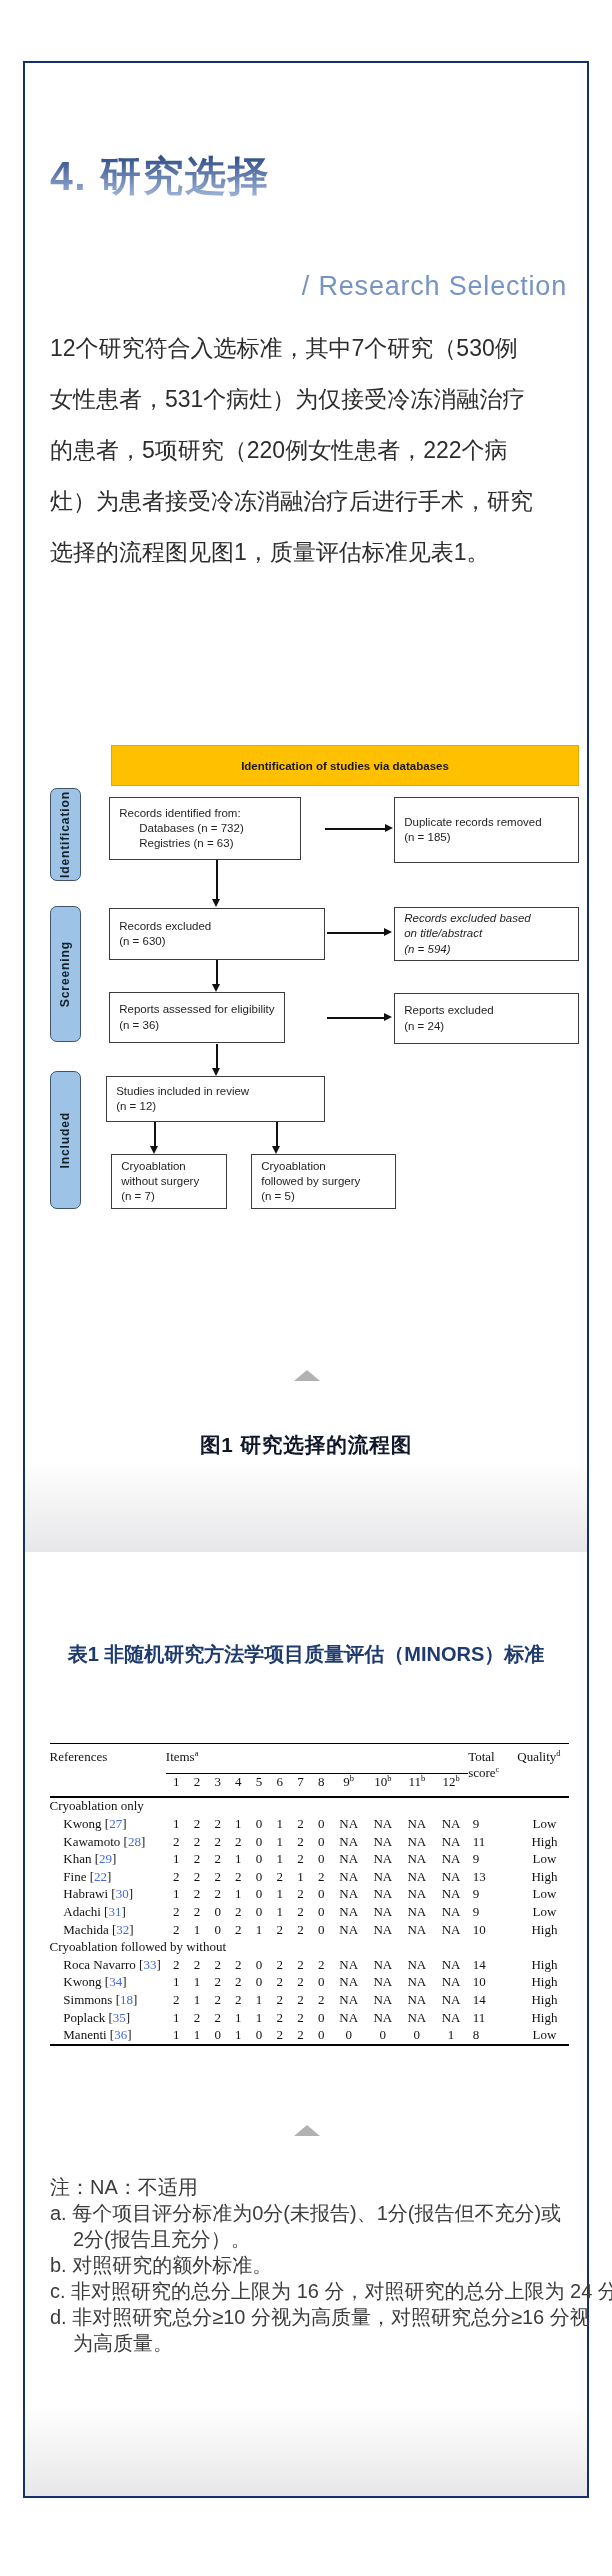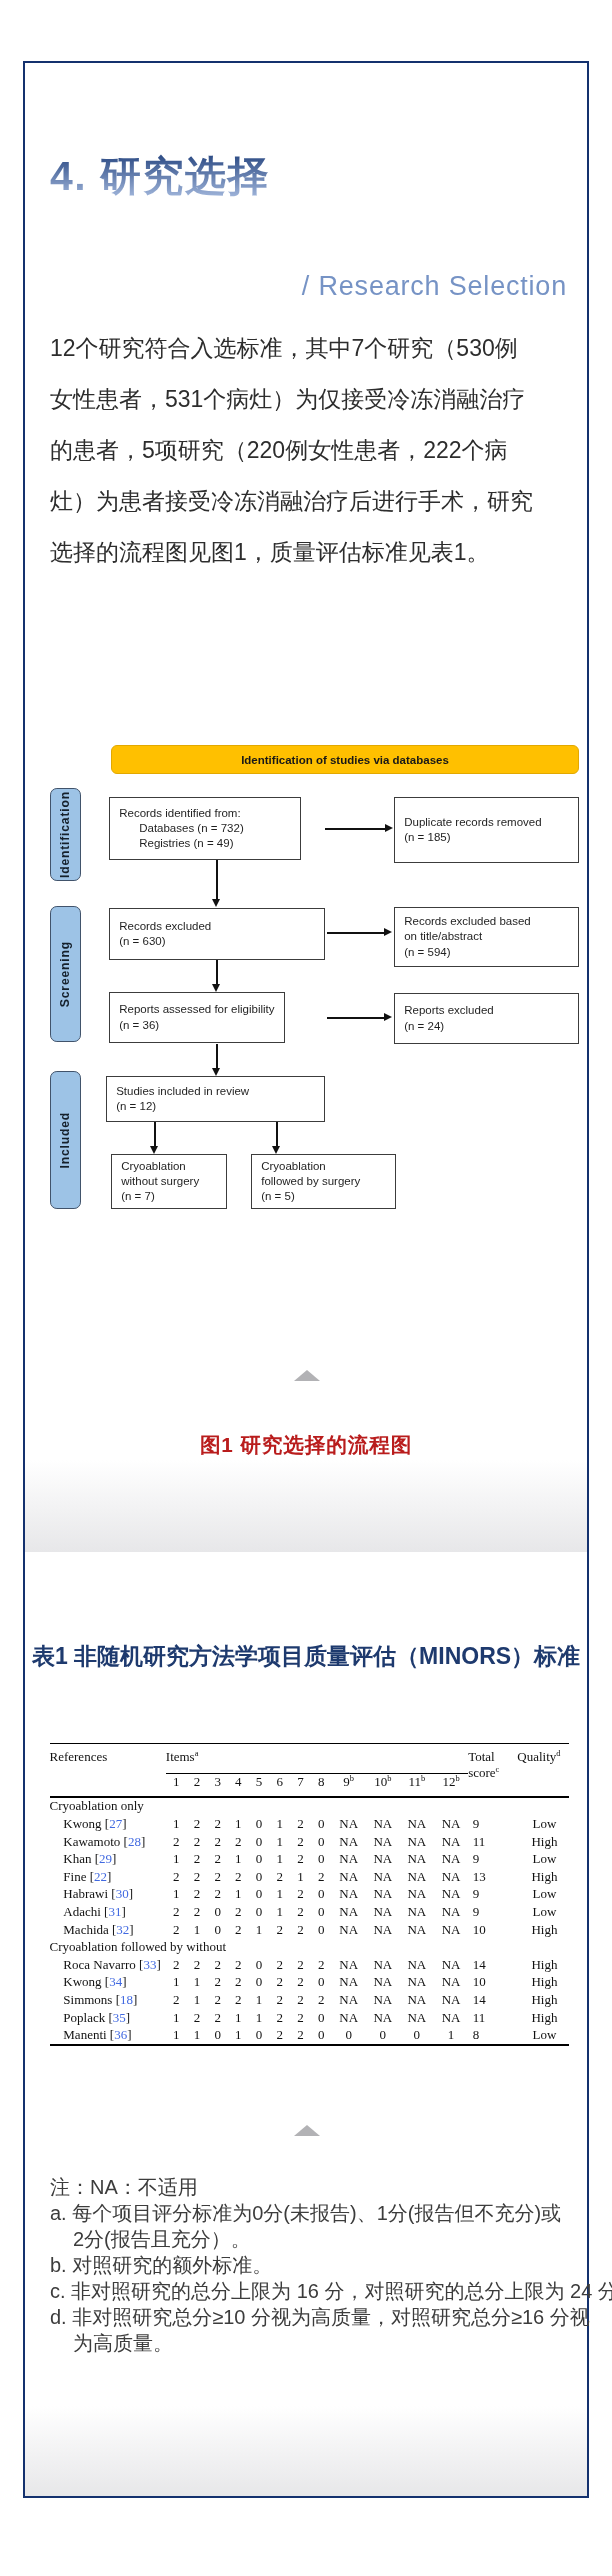--- a/index.html
+++ b/index.html
@@ -12,44 +12,44 @@
     background:linear-gradient(180deg,#24437e 5%,#b2c6e8 100%);
     -webkit-background-clip:text;background-clip:text;color:transparent;}
   .sec-sub{right:20px;top:208px;font-size:27px;font-weight:300;color:#7693c5;letter-spacing:0.8px;}
 
   
   .para{left:25px;top:260px;width:519px;font-size:23px;color:#2d2d2d;}
   .pline{height:51px;line-height:51px;white-space:nowrap;}
 
   
   .flow{left:23px;top:667px;width:536px;height:497px;}
-  .banner{position:absolute;left:63px;top:15.3px;width:468px;height:29px;background:#ffc000;border:0.8px solid #e2a800;border-radius:6px;
+  .banner{position:absolute;left:63px;top:15.3px;width:468px;height:41px;background:#ffc000;border:0.8px solid #e2a800;border-radius:0;
     display:flex;align-items:center;justify-content:center;font-size:11.5px;font-weight:bold;color:#181818;box-sizing:border-box;}
   .stage{position:absolute;left:1.5px;width:31px;background:#9dc3e6;border:1.5px solid #41536b;border-radius:6.9px;box-sizing:border-box;
     display:flex;align-items:center;justify-content:center;}
   .stage span{writing-mode:vertical-rl;transform:rotate(180deg);font-size:12.2px;font-weight:bold;color:#15202b;letter-spacing:0.8px;}
   .fbox{position:absolute;border:1.5px solid #3c3c3c;background:#fff;box-sizing:border-box;
     display:flex;flex-direction:column;justify-content:center;padding:4.6px 9.2px;font-size:11.5px;line-height:15.3px;color:#1f1f1f;}
   .fbox .ind{padding-left:20px;}
   .ah{position:absolute;height:1.5px;background:#111;}
   .ah:after{content:"";position:absolute;right:-7.7px;top:-3.8px;width:0;height:0;
     border-left:8.4px solid #111;border-top:4.6px solid transparent;border-bottom:4.6px solid transparent;}
   .av{position:absolute;width:1.5px;background:#111;}
   .av:after{content:"";position:absolute;bottom:-7.7px;left:-3.8px;width:0;height:0;
     border-top:8.4px solid #111;border-left:4.6px solid transparent;border-right:4.6px solid transparent;}
 
   .tri{width:0;height:0;border-left:13px solid transparent;border-right:13px solid transparent;border-bottom:11.5px solid #b2b2b5;cursor:pointer;}
-  .fig-cap{left:0;top:1368px;width:562px;text-align:center;font-size:20.7px;font-weight:600;color:#b91c1c;letter-spacing:0.8px;}
+  .fig-cap{left:0;top:1368px;width:562px;text-align:center;font-size:20.7px;font-weight:600;color:#0f172a;letter-spacing:0.8px;}
 
   .fade{left:0;width:562px;height:92px;background:linear-gradient(180deg,#ffffff 0%,#e7e7e9 100%);}
   .fade1{top:1397px;}
   .fade2{bottom:0;height:90px;}
 
   
-  .tbl-title{left:0;top:1578px;width:562px;text-align:center;font-size:23px;font-weight:bold;color:#1e3a6e;}
+  .tbl-title{left:0;top:1578px;width:562px;text-align:center;font-size:20px;font-weight:bold;color:#1e3a6e;}
   .minors{left:24.5px;top:1680px;width:519px;font-family:"Liberation Serif",serif;font-size:13px;color:#111;}
   table.mt{border-collapse:collapse;width:519px;table-layout:fixed;border-top:1.5px solid #000;}
   table.mt th{font-weight:normal;text-align:left;vertical-align:top;padding:0;}
   table.mt .hrow1 th{height:24.5px;padding-top:4.6px;}
   table.mt .items-th{border-bottom:1.1px solid #000;}
   table.mt .hcut{border-bottom:2.3px solid #000;}
   table.mt td{height:17.6px;padding:0;}
   table.mt .num{text-align:center;}
   table.mt .ref-cell{padding-left:13.8px;white-space:nowrap;}
   table.mt .section-row td{padding-left:0;}
@@ -91,32 +91,32 @@
     <div class="stage" style="top:176px;height:136px;">
         <span>Screening</span>
       </div>
     <div class="stage" style="top:341px;height:138px;">
         <span>Included</span>
       </div>
 
     <div class="fbox" style="left:61px;top:67px;width:192px;height:63px;">
       <span>Records identified from:</span>
       <span class="ind">Databases (n = 732)</span>
-      <span class="ind">Registries (n = 49)</span>
+      <span class="ind">Registries (n = 63)</span>
     </div>
     <div class="fbox" style="left:346px;top:67px;width:185px;height:66px;">
       <span>Duplicate records removed</span>
       <span>(n = 185)</span>
     </div>
 
     <div class="fbox" style="left:61px;top:178px;width:216px;height:52px;">
       <span>Records excluded</span>
       <span>(n = 630)</span>
     </div>
-    <div class="fbox" style="left:346px;top:177px;width:185px;height:60px;">
+    <div class="fbox" style="left:346px;top:177px;width:185px;height:54px;font-style:italic;">
       <span>Records excluded based</span>
       <span>on title/abstract</span>
       <span>(n = 594)</span>
     </div>
 
     <div class="fbox" style="left:61px;top:262px;width:176px;height:51px;">
       <span>Reports assessed for eligibility</span>
       <span>(n = 36)</span>
     </div>
     <div class="fbox" style="left:346px;top:263px;width:185px;height:51px;">

